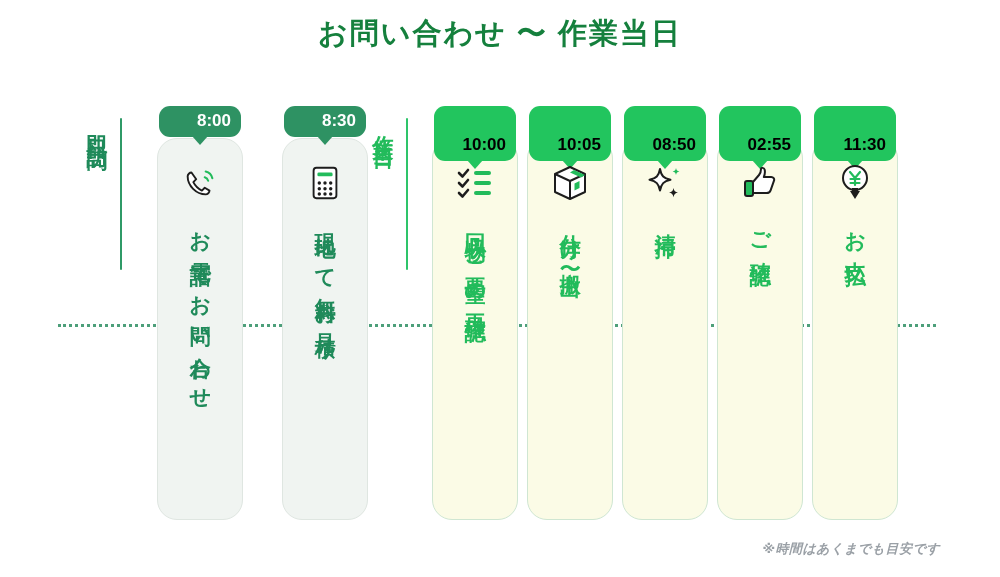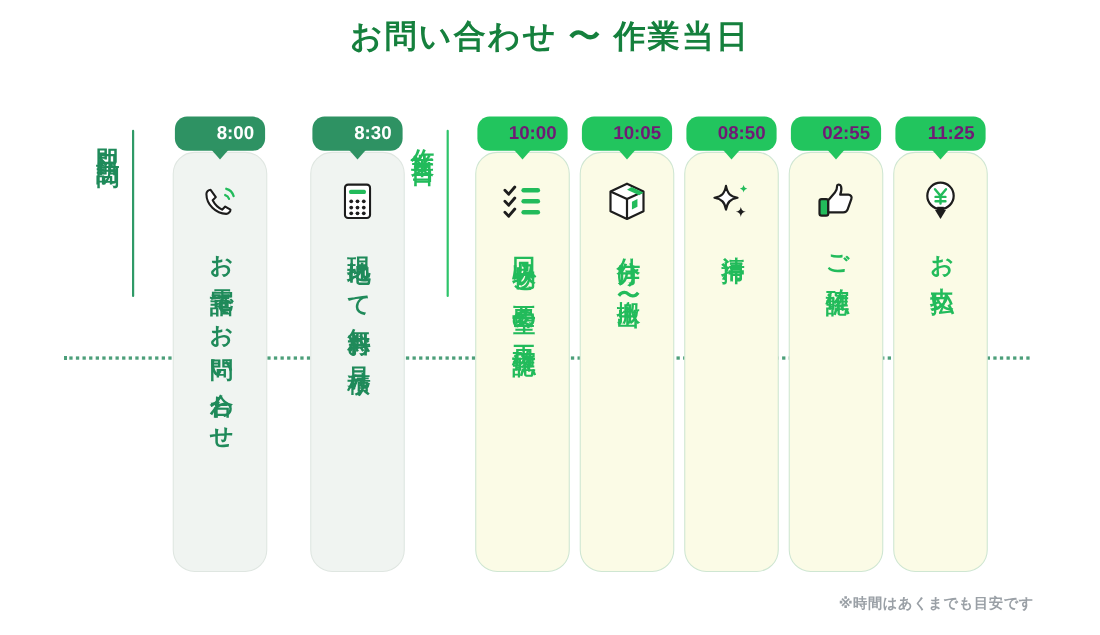--- a/index.html
+++ b/index.html
@@ -112,21 +112,21 @@
     transform: translateX(-50%);
     width: 0;
     height: 0;
     border-left: 8px solid transparent;
     border-right: 8px solid transparent;
     border-top: 9px solid currentColor;
   }
   .card.group-a .badge { background: #2e9263; color: #2e9263; }
   .card.group-a .badge .badge-label { color: #ffffff; }
   .card.group-b .badge { background: #22c55e; color: #22c55e; }
-  .card.group-b .badge .badge-label { color: #701a75; }
+  .card.group-b .badge .badge-label { color: #000000; margin-top: 24px; }
   .badge-label { display: block; }
 
   
   .card-icon {
     position: absolute;
     top: 22px;
     left: 50%;
     transform: translateX(-50%);
     width: 44px;
     height: 44px;
@@ -158,20 +158,21 @@
 
   
   .footnote {
     position: absolute;
     right: 60px;
     top: 540px;
     font-size: 13px;
     font-weight: bold;
     color: #9aa0a6;
     letter-spacing: .5px;
+    font-style: italic;
   }
 </style>
 </head>
 <body>
 
 <div class="title">お問い合わせ 〜 作業当日</div>
 
 <div class="dotted-line"></div>
 
 <div class="phase" id="phase-1">
@@ -287,21 +288,21 @@
       <path d="M13 19l6-7c1.5-1.7 2-3.6 2-6 0-1.6 3-1.6 3.6.6.7 2.4.2 4.9-.8 7.4h7.4c2.1 0 3.5 1.9 2.8 3.7l-3.4 9.6c-.6 1.7-2.2 2.7-4 2.7H13V19z" fill="#ffffff" stroke="#1d1d1d" stroke-width="2" stroke-linejoin="round"></path>
     </svg>
   </div>
   <div class="card-text">
     <span>ご確認</span>
   </div>
 </div>
 
 <div class="card group-b" style="left:812px;">
   <div class="badge">
-    <span class="badge-label">11:25</span>
+    <span class="badge-label">11:30</span>
   </div>
   <div class="card-icon">
     <svg width="38" height="42" viewBox="0 0 38 42" fill="none">
       <circle cx="19" cy="16" r="12" fill="#ffffff" stroke="#1d1d1d" stroke-width="2"></circle>
       <path d="M14 10l5 6 5-6M14.5 17h9M14.5 21h9M19 16v7" stroke="#22bb5b" stroke-width="2.2" stroke-linecap="round"></path>
       <path d="M14 29h10l-5 8-5-8z" fill="#1d1d1d"></path>
       <rect x="16" y="26" width="6" height="5" fill="#1d1d1d"></rect>
     </svg>
   </div>
   <div class="card-text">

